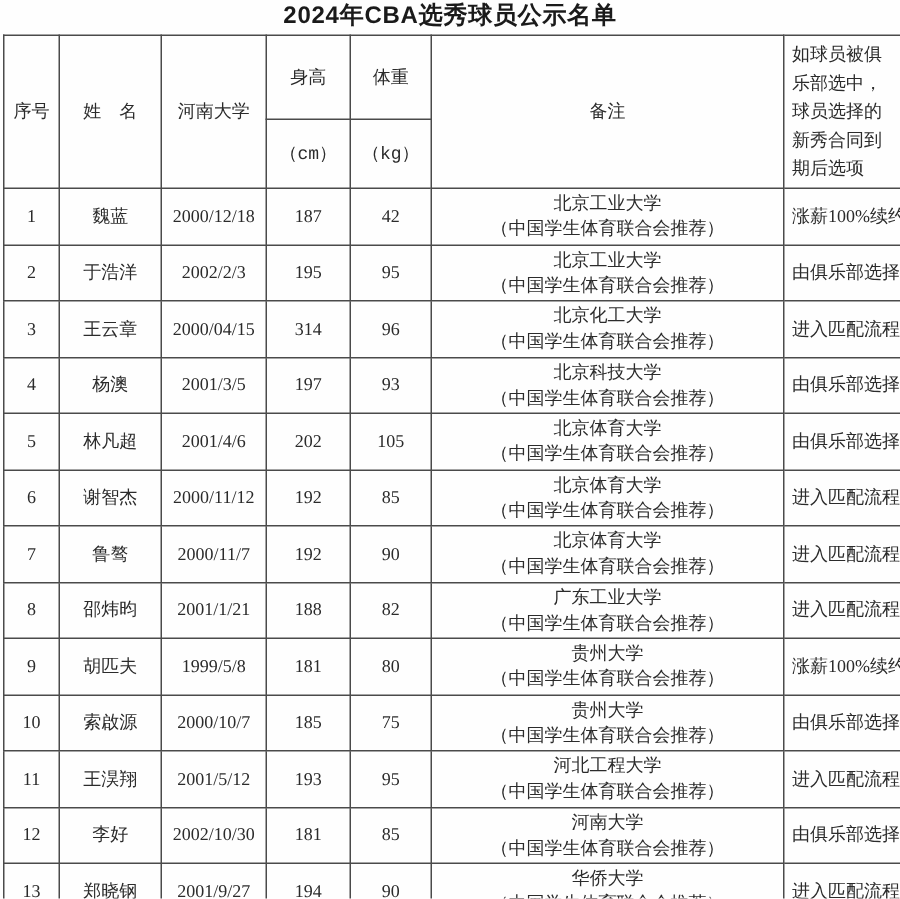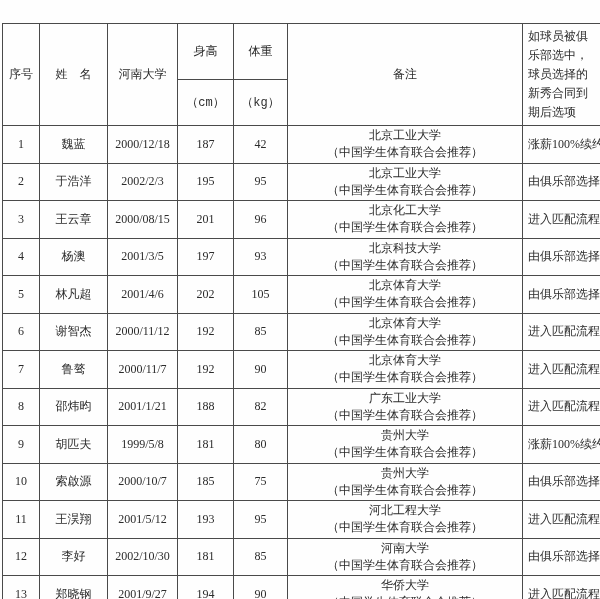--- a/index.html
+++ b/index.html
@@ -59,20 +59,21 @@
     padding-left: 5px;
     white-space: nowrap;
   }
   .remark-school, .remark-recommend { display: block; }
 </style>
 </head>
 <body>
 
 <div class="page">
 
+  <div class="doc-title">2024年CBA选秀球员公示名单</div>
 
   <table class="roster">
     <colgroup>
       <col style="width:37px">
       <col style="width:68px">
       <col style="width:70px">
       <col style="width:56px">
       <col style="width:54px">
       <col style="width:235px">
       <col style="width:80px">
@@ -113,22 +114,22 @@
     <td>95</td>
     <td class="remark-cell">
       <span class="remark-school">北京工业大学</span>
       <span class="remark-recommend">（中国学生体育联合会推荐）</span>
     </td>
     <td class="option-cell">由俱乐部选择</td>
   </tr>
         <tr>
     <td>3</td>
     <td>王云章</td>
-    <td>2000/08/15</td>
-    <td>201</td>
+    <td>2000/04/15</td>
+    <td>314</td>
     <td>96</td>
     <td class="remark-cell">
       <span class="remark-school">北京化工大学</span>
       <span class="remark-recommend">（中国学生体育联合会推荐）</span>
     </td>
     <td class="option-cell">进入匹配流程</td>
   </tr>
         <tr>
     <td>4</td>
     <td>杨澳</td>

